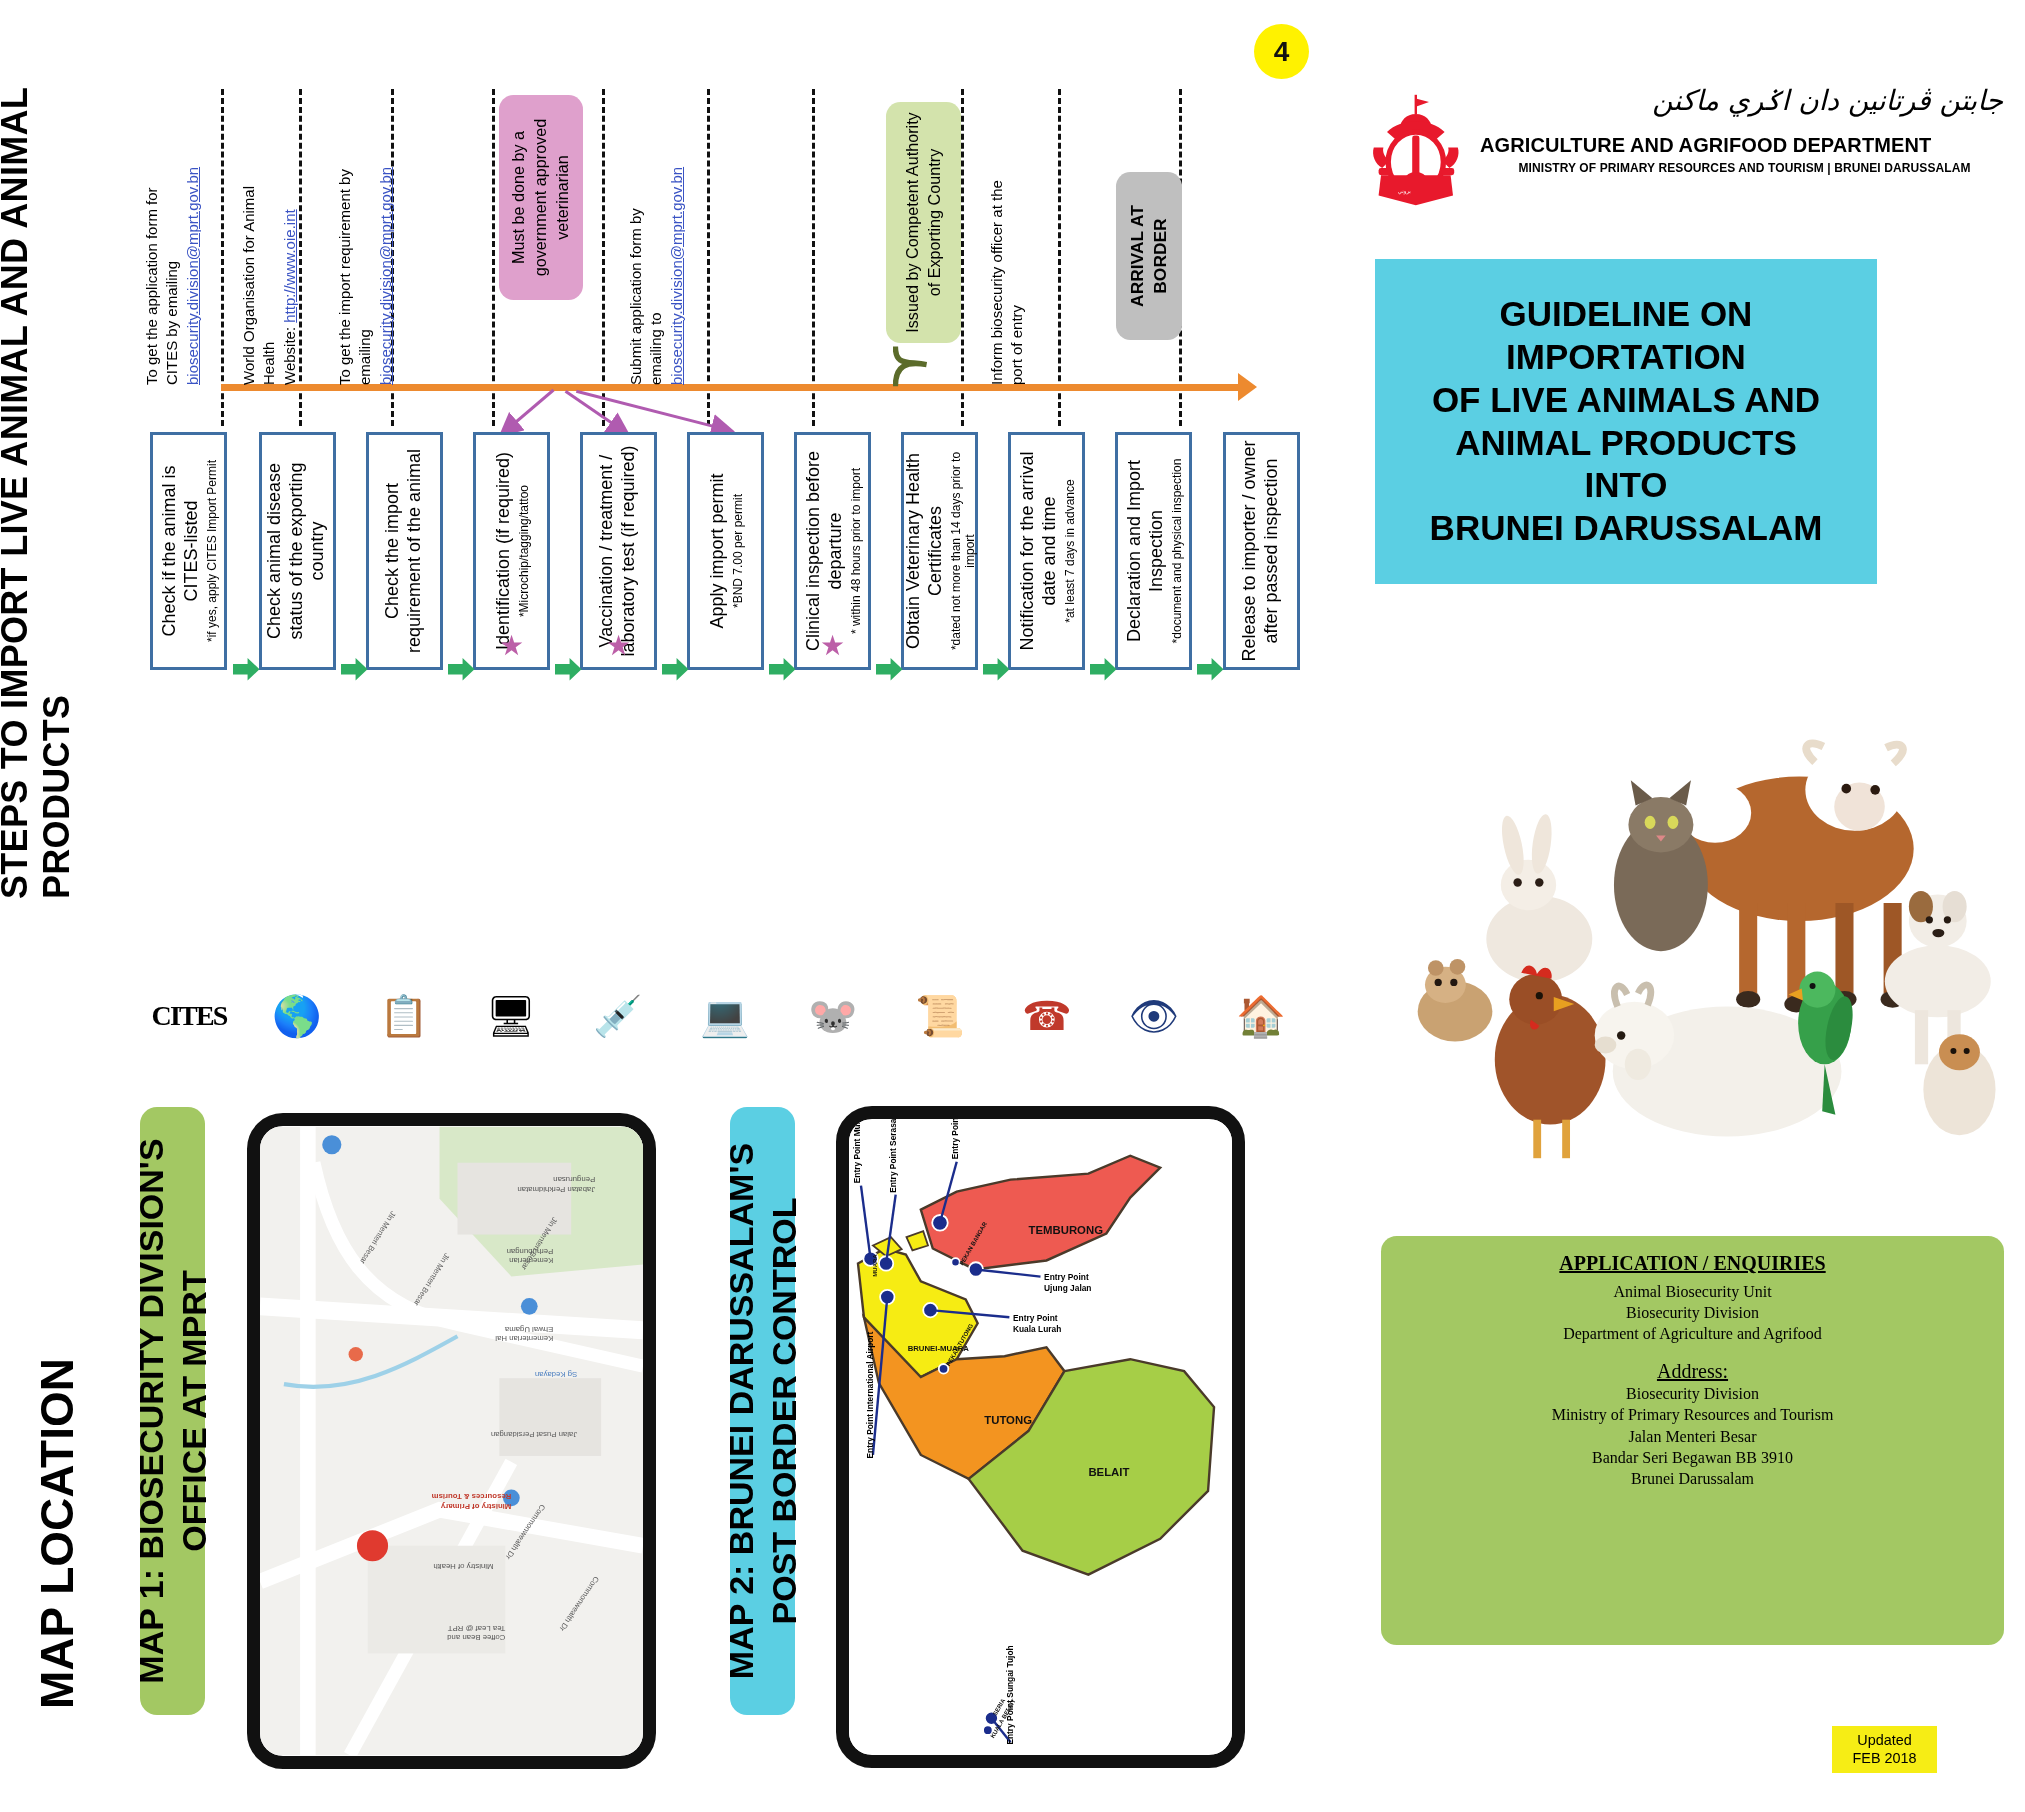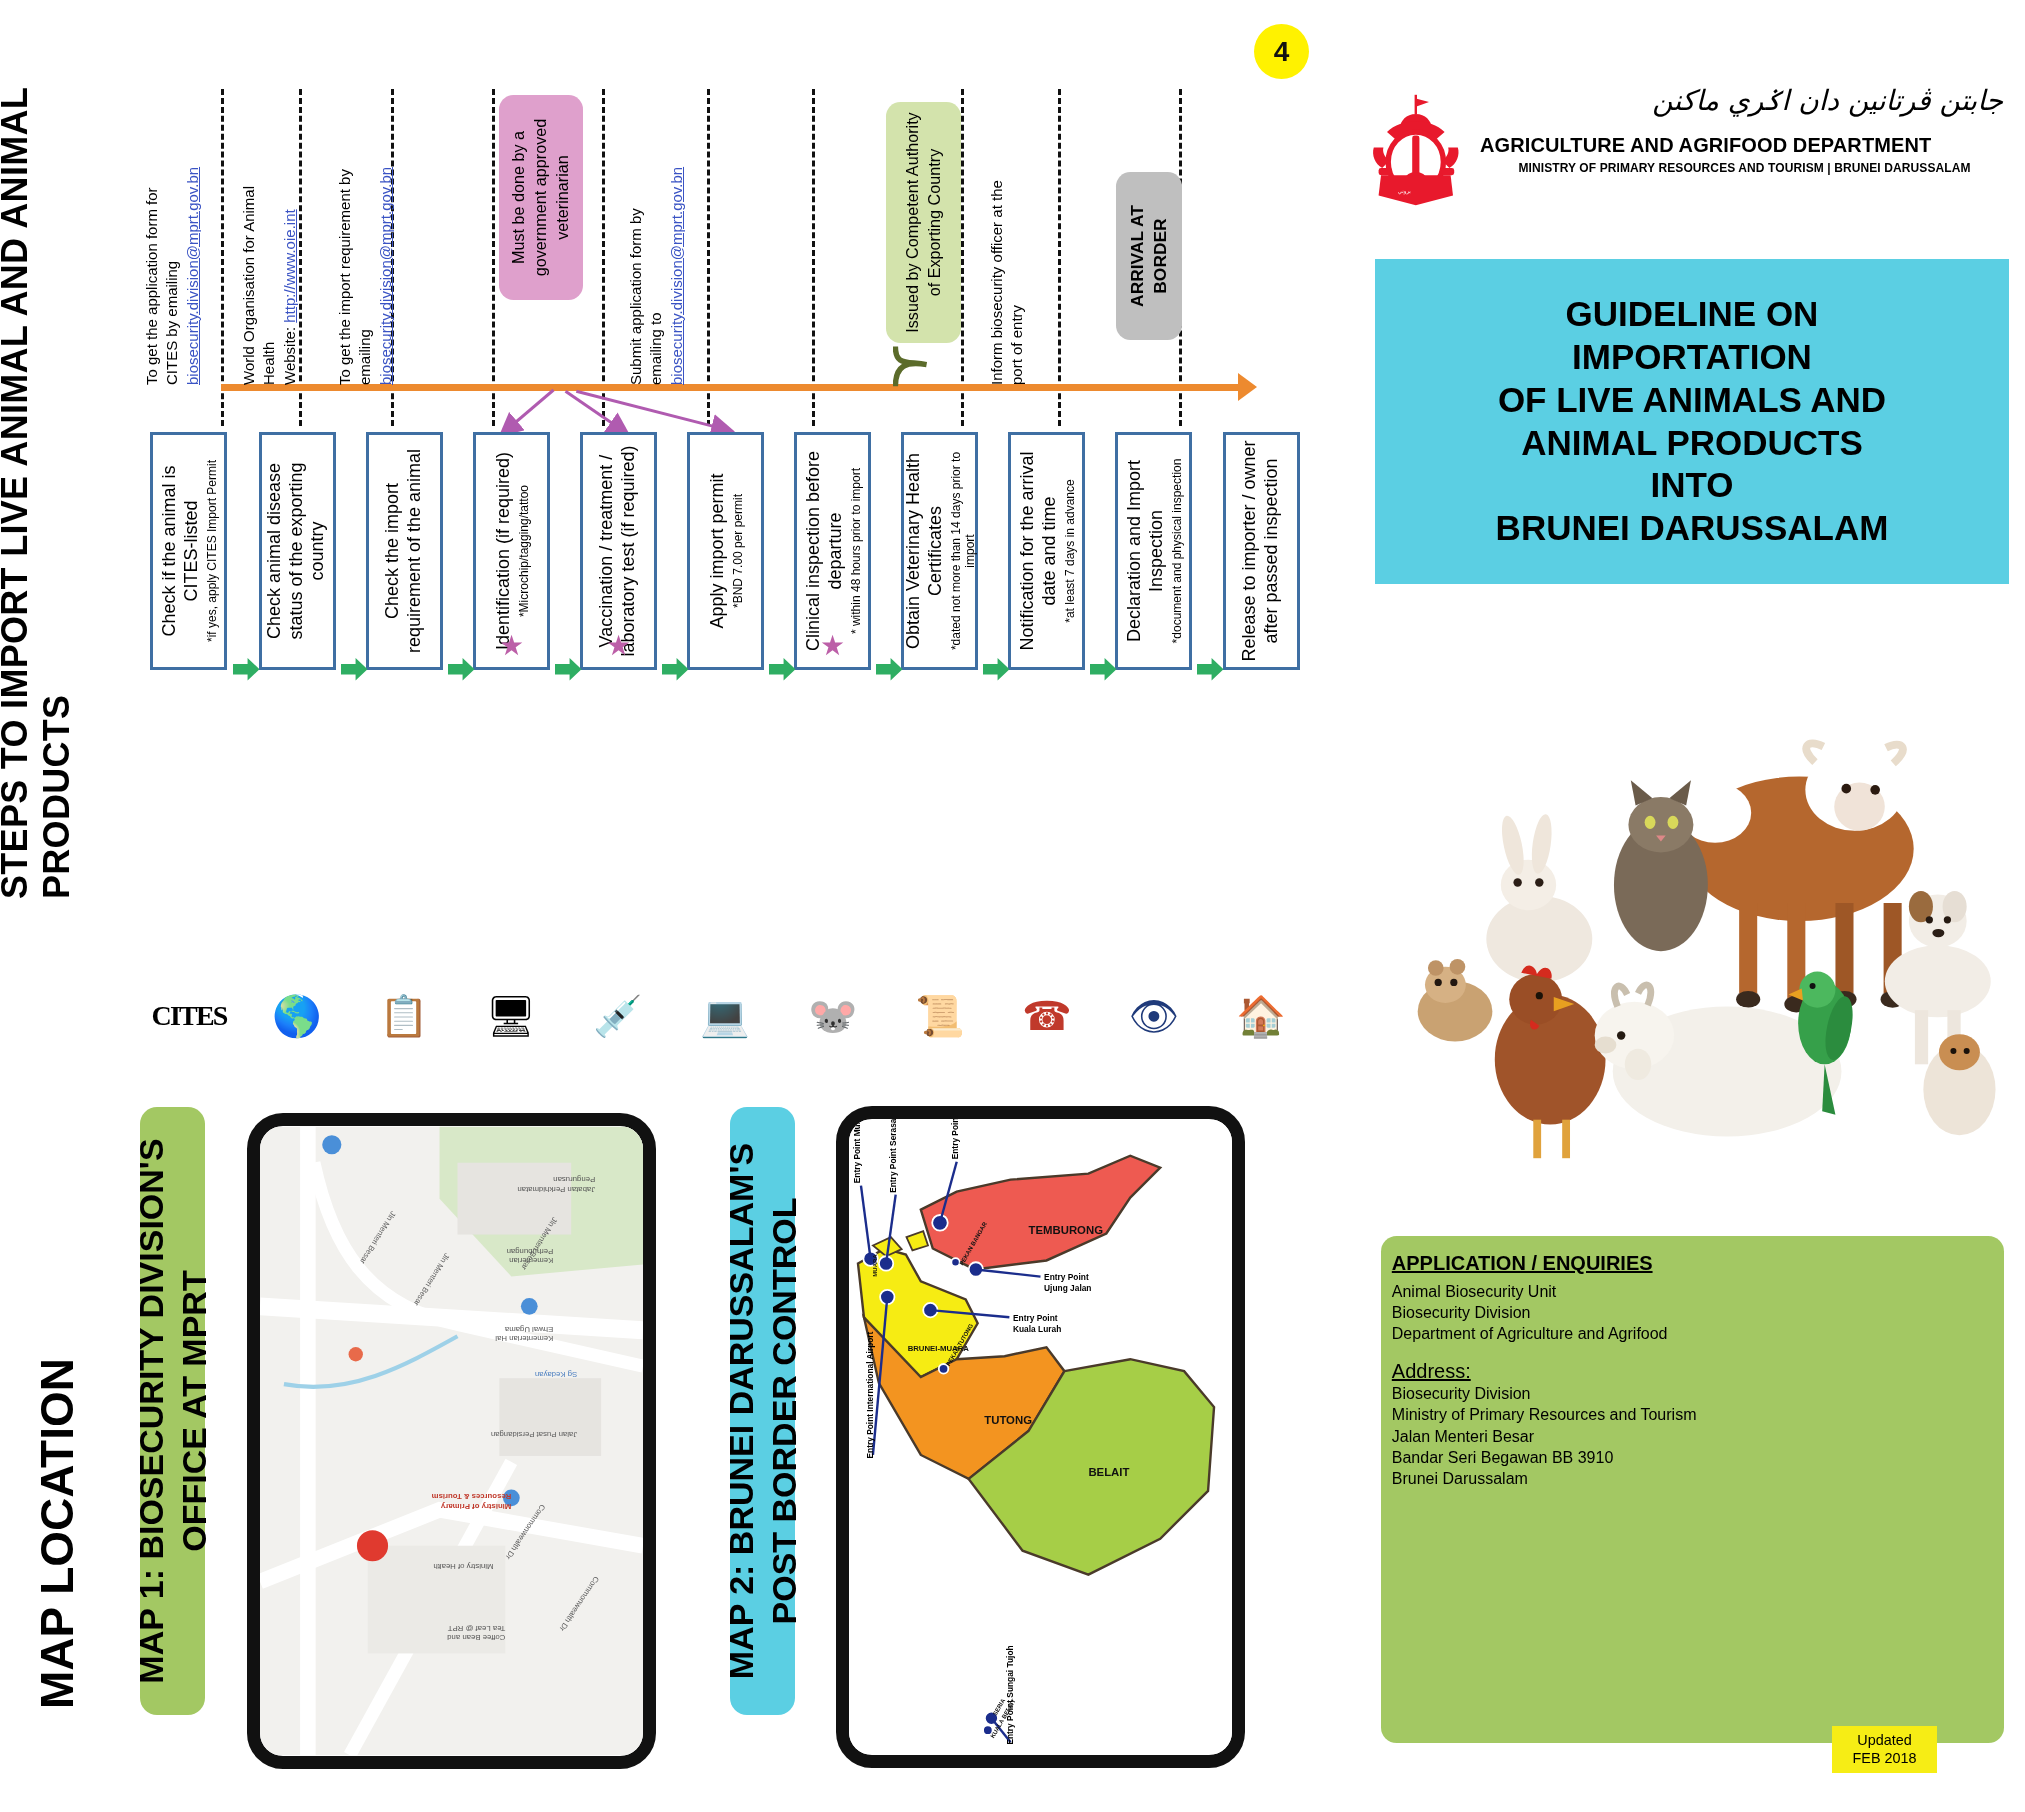--- a/index.html
+++ b/index.html
@@ -74,28 +74,28 @@
   .mapframe{border:13.2px solid #111;border-radius:36px;background:#fff;
      box-sizing:border-box;overflow:hidden;position:absolute;}
 
   
   #crest{left:1363px;top:90px;width:108px;height:120px;}
   #dept-arabic{left:1480px;top:84px;width:523px;font-size:28px;text-align:right;
      direction:rtl;font-family:"DejaVu Sans",sans-serif;font-style:italic;}
   #dept-en{left:1480px;top:134px;width:523px;font-size:20px;font-weight:bold;letter-spacing:0.1px;}
   #dept-sub{left:1480px;top:161px;width:529px;font-size:12px;font-weight:bold;letter-spacing:0.1px;text-align:center;}
 
-  #title-box{left:1375px;top:259px;width:634px;height:325px;background:#5BCFE3;
+  #title-box{left:1375px;top:259px;width:502px;height:325px;background:#5BCFE3;
      display:flex;align-items:center;justify-content:center;}
   #title-box .tt{font-size:35px;font-weight:bold;line-height:1.22;text-align:center;}
 
   #animals{left:1378px;top:614px;width:632px;height:578px;}
 
-  #contact-box{left:1381px;top:1236px;width:623px;height:507px;background:#A3C863;
-     border-radius:15.6px;box-sizing:border-box;padding:15.6px 10.8px;text-align:left;}
+  #contact-box{left:1381px;top:1236px;width:623px;height:409px;background:#A3C863;
+     border-radius:15.6px;box-sizing:border-box;padding:15.6px 10.8px;text-align:center;font-family:Liberation Serif, serif;}
   #contact-box .hd{font-size:20px;font-weight:bold;text-decoration:underline;margin-bottom:6px;}
   #contact-box .ln{font-size:16px;line-height:1.33;}
   #contact-box .sub{font-size:20px;font-weight:normal;text-decoration:underline;margin-top:15.6px;}
 
   #updated{left:1832px;top:1726px;width:105px;height:47px;background:#F6ED15;
      display:flex;flex-direction:column;align-items:center;justify-content:center;
      font-size:14.4px;line-height:1.22;text-align:center;}
 </style>
 </head>
 <body>

